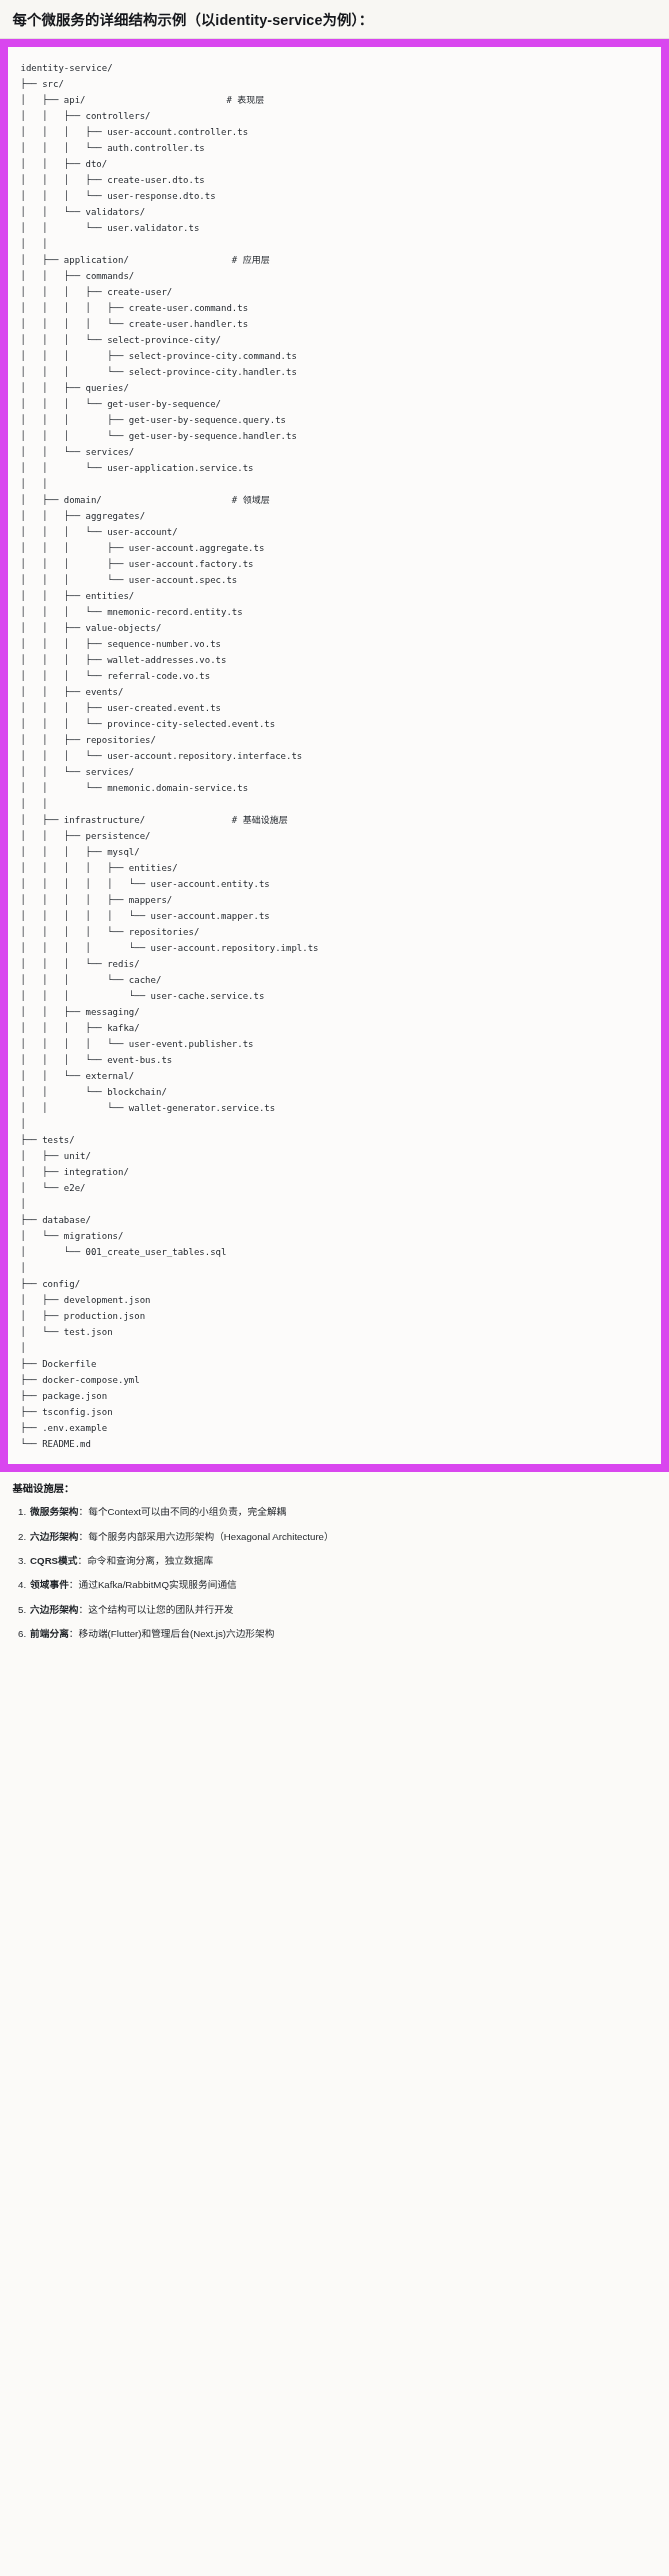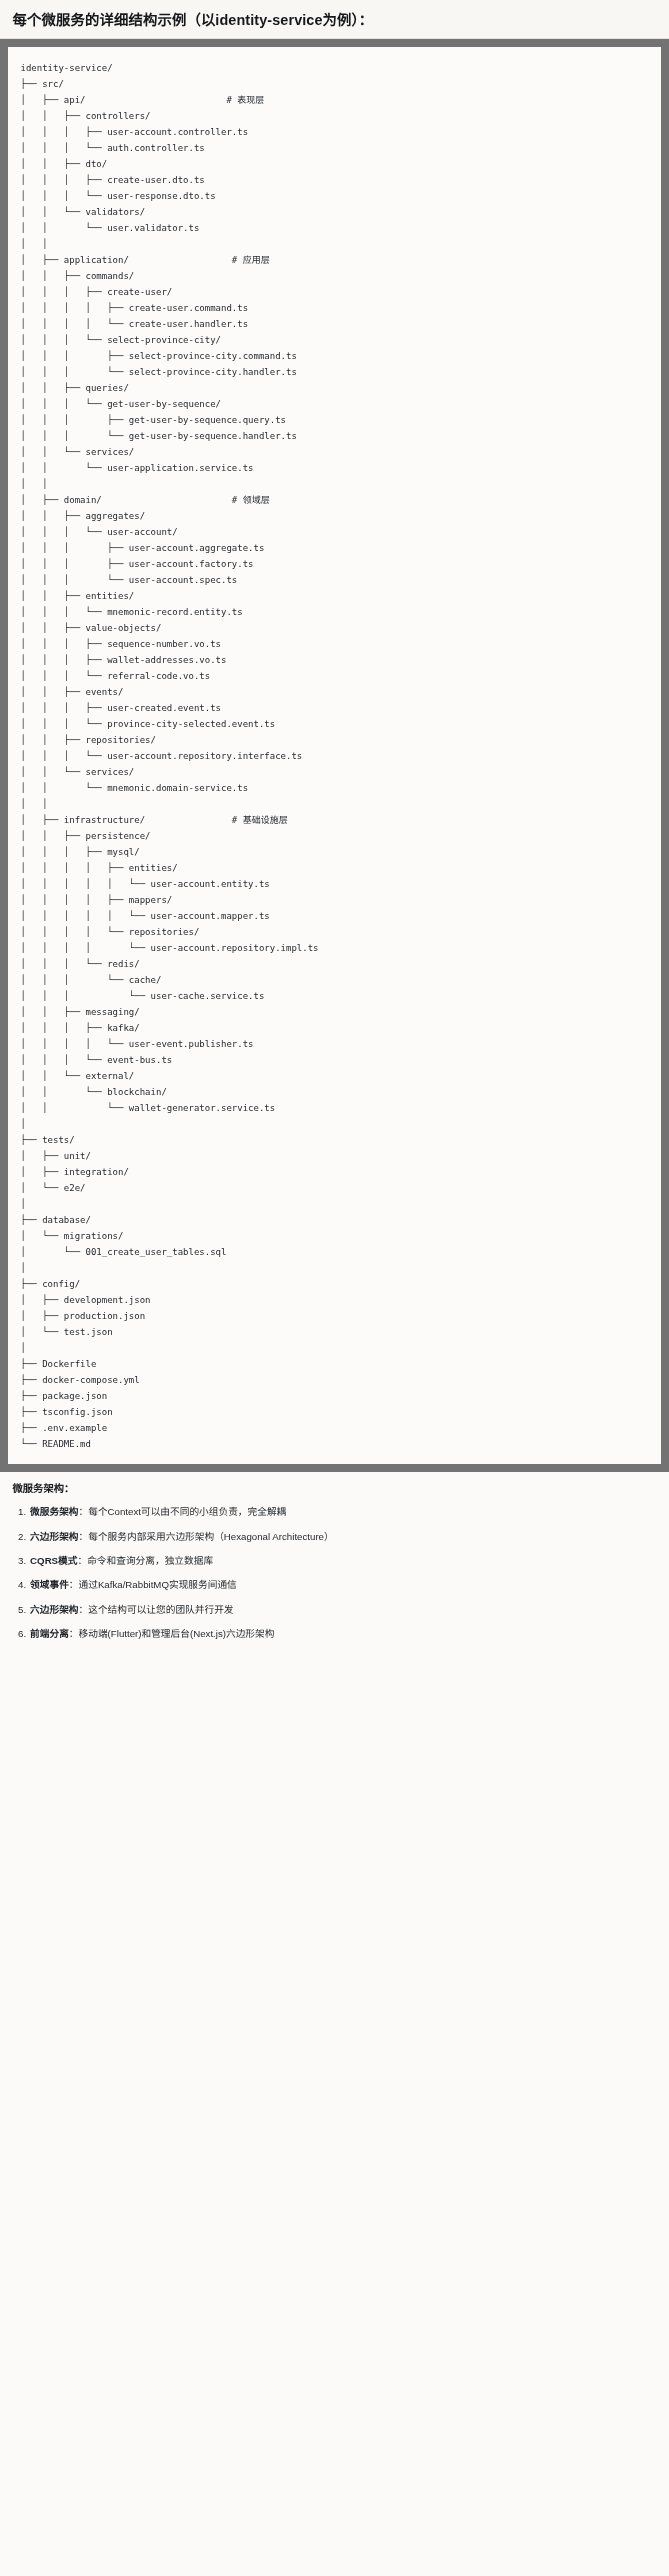--- a/index.html
+++ b/index.html
@@ -10,21 +10,21 @@
   }
   body {
     width: 669px;
     font-family: "Liberation Sans", "DejaVu Sans", sans-serif;
     color: #1f2328;
     -webkit-font-smoothing: antialiased;
   }
   .page {
     width: 669px;
     box-sizing: border-box;
-    background: #737373;
+    background: #d946ef;
     padding: 0;
   }
 
   
   .doc-title {
     font-size: 14.4px;
     font-weight: bold;
     line-height: 1.35;
     color: #16181c;
     padding: 10.6px 12.5px 7.5px 12.5px;
@@ -92,21 +92,21 @@
 
 <div class="page">
 
   <h2 class="doc-title">每个微服务的详细结构示例（以identity-service为例）：</h2>
 
   <div class="tree-block">
     <pre class="tree"><span class="row">identity-service/</span><span class="row">├── src/</span><span class="row">│   ├── api/                          <span class="cmt"># 表现层</span></span><span class="row">│   │   ├── controllers/</span><span class="row">│   │   │   ├── user-account.controller.ts</span><span class="row">│   │   │   └── auth.controller.ts</span><span class="row">│   │   ├── dto/</span><span class="row">│   │   │   ├── create-user.dto.ts</span><span class="row">│   │   │   └── user-response.dto.ts</span><span class="row">│   │   └── validators/</span><span class="row">│   │       └── user.validator.ts</span><span class="row">│   │</span><span class="row">│   ├── application/                   <span class="cmt"># 应用层</span></span><span class="row">│   │   ├── commands/</span><span class="row">│   │   │   ├── create-user/</span><span class="row">│   │   │   │   ├── create-user.command.ts</span><span class="row">│   │   │   │   └── create-user.handler.ts</span><span class="row">│   │   │   └── select-province-city/</span><span class="row">│   │   │       ├── select-province-city.command.ts</span><span class="row">│   │   │       └── select-province-city.handler.ts</span><span class="row">│   │   ├── queries/</span><span class="row">│   │   │   └── get-user-by-sequence/</span><span class="row">│   │   │       ├── get-user-by-sequence.query.ts</span><span class="row">│   │   │       └── get-user-by-sequence.handler.ts</span><span class="row">│   │   └── services/</span><span class="row">│   │       └── user-application.service.ts</span><span class="row">│   │</span><span class="row">│   ├── domain/                        <span class="cmt"># 领域层</span></span><span class="row">│   │   ├── aggregates/</span><span class="row">│   │   │   └── user-account/</span><span class="row">│   │   │       ├── user-account.aggregate.ts</span><span class="row">│   │   │       ├── user-account.factory.ts</span><span class="row">│   │   │       └── user-account.spec.ts</span><span class="row">│   │   ├── entities/</span><span class="row">│   │   │   └── mnemonic-record.entity.ts</span><span class="row">│   │   ├── value-objects/</span><span class="row">│   │   │   ├── sequence-number.vo.ts</span><span class="row">│   │   │   ├── wallet-addresses.vo.ts</span><span class="row">│   │   │   └── referral-code.vo.ts</span><span class="row">│   │   ├── events/</span><span class="row">│   │   │   ├── user-created.event.ts</span><span class="row">│   │   │   └── province-city-selected.event.ts</span><span class="row">│   │   ├── repositories/</span><span class="row">│   │   │   └── user-account.repository.interface.ts</span><span class="row">│   │   └── services/</span><span class="row">│   │       └── mnemonic.domain-service.ts</span><span class="row">│   │</span><span class="row">│   ├── infrastructure/                <span class="cmt"># 基础设施层</span></span><span class="row">│   │   ├── persistence/</span><span class="row">│   │   │   ├── mysql/</span><span class="row">│   │   │   │   ├── entities/</span><span class="row">│   │   │   │   │   └── user-account.entity.ts</span><span class="row">│   │   │   │   ├── mappers/</span><span class="row">│   │   │   │   │   └── user-account.mapper.ts</span><span class="row">│   │   │   │   └── repositories/</span><span class="row">│   │   │   │       └── user-account.repository.impl.ts</span><span class="row">│   │   │   └── redis/</span><span class="row">│   │   │       └── cache/</span><span class="row">│   │   │           └── user-cache.service.ts</span><span class="row">│   │   ├── messaging/</span><span class="row">│   │   │   ├── kafka/</span><span class="row">│   │   │   │   └── user-event.publisher.ts</span><span class="row">│   │   │   └── event-bus.ts</span><span class="row">│   │   └── external/</span><span class="row">│   │       └── blockchain/</span><span class="row">│   │           └── wallet-generator.service.ts</span><span class="row">│</span><span class="row">├── tests/</span><span class="row">│   ├── unit/</span><span class="row">│   ├── integration/</span><span class="row">│   └── e2e/</span><span class="row">│</span><span class="row">├── database/</span><span class="row">│   └── migrations/</span><span class="row">│       └── 001_create_user_tables.sql</span><span class="row">│</span><span class="row">├── config/</span><span class="row">│   ├── development.json</span><span class="row">│   ├── production.json</span><span class="row">│   └── test.json</span><span class="row">│</span><span class="row">├── Dockerfile</span><span class="row">├── docker-compose.yml</span><span class="row">├── package.json</span><span class="row">├── tsconfig.json</span><span class="row">├── .env.example</span><span class="row">└── README.md</span></pre>
   </div>
 
   <div class="keys-wrap">
-    <div class="keys-title">微服务架构：</div>
+    <div class="keys-title">基础设施层：</div>
     <ol class="keys">
         <li><b>微服务架构</b><span>：每个Context可以由不同的小组负责，完全解耦</span></li>
         <li><b>六边形架构</b><span>：每个服务内部采用六边形架构（Hexagonal Architecture）</span></li>
         <li><b>CQRS模式</b><span>：命令和查询分离，独立数据库</span></li>
         <li><b>领域事件</b><span>：通过Kafka/RabbitMQ实现服务间通信</span></li>
         <li><b>六边形架构</b><span>：这个结构可以让您的团队并行开发</span></li>
         <li><b>前端分离</b><span>：移动端(Flutter)和管理后台(Next.js)六边形架构</span></li>
       </ol>
   </div>
 

